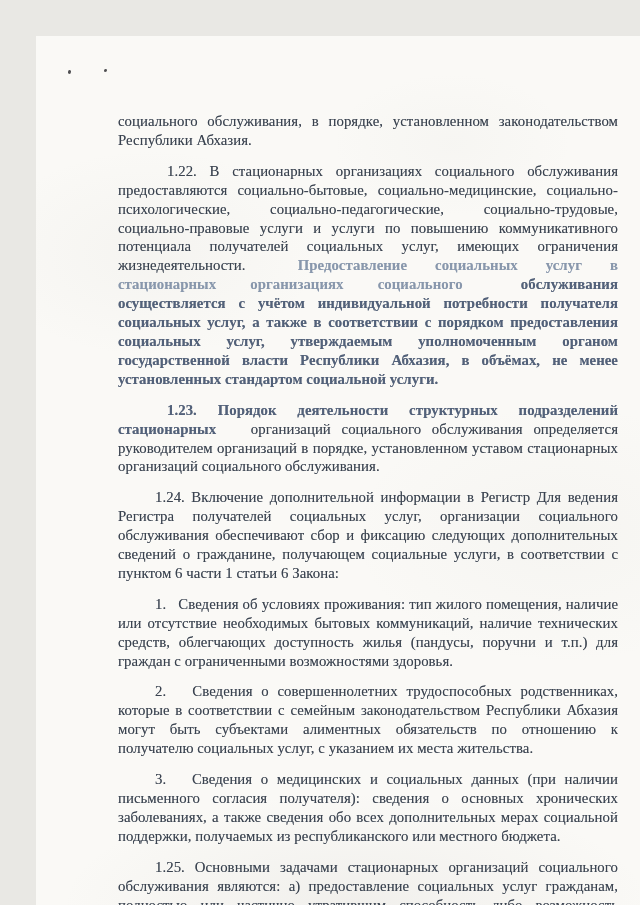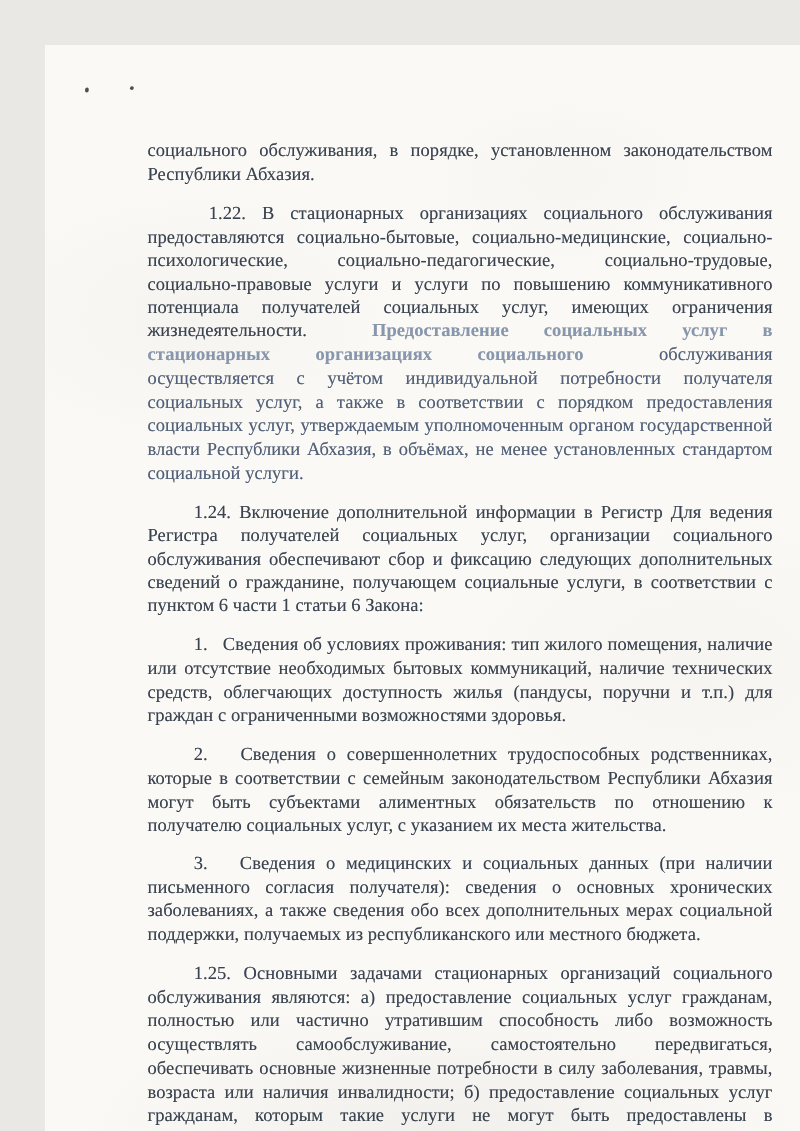--- a/index.html
+++ b/index.html
@@ -34,21 +34,21 @@
     width: 524px;
     color: var(--ink, #3a4350);
     font-size: 14.8px;
     line-height: 18.9px;
     letter-spacing: 0.05px;
     text-align: justify;
     text-shadow: 0 0 0.5px rgba(58, 67, 80, 0.45);
   }
   .para { text-indent: 37px; }
   .noindent { text-indent: 0; }
-  .medium { color: var(--ink_medium, #52617a); }
+  .medium { color: var(--ink_medium, #52617a); font-weight: bold; }
   .faded  { color: var(--ink_faded, #8897ac); text-shadow: 0 0 0.5px rgba(136,151,172,0.4); font-weight: bold; }
 
   .speck {
     position: absolute;
     background: #4f4f52;
     border-radius: 50% 40% 55% 45%;
   }
   .speck-1 { left: 20px; top: 22px; width: 3px; height: 4px; }
   .speck-2 { left: 56px; top: 21px; width: 3px; height: 3px; }
 
@@ -83,20 +83,21 @@
 
   <span class="speck speck-1"></span>
   <span class="speck speck-2"></span>
 
   <div class="doc">
 
     <p class="para noindent">социального обслуживания, в порядке, установленном законодательством Республики Абхазия.</p>
 
     <p class="para"><span>1.22. В стационарных организациях социального обслуживания предоставляются социально-бытовые, социально-медицинские, социально-психологические, социально-педагогические, социально-трудовые, социально-правовые услуги и услуги по повышению коммуникативного потенциала получателей социальных услуг, имеющих ограничения жизнедеятельности. </span><span class="faded">Предоставление социальных услуг в стационарных организациях социального </span><span class="medium">обслуживания осуществляется с учётом индивидуальной потребности получателя социальных услуг, а также в соответствии с порядком предоставления социальных услуг, утверждаемым уполномоченным органом государственной власти Республики Абхазия, в объёмах, не менее установленных стандартом социальной услуги.</span></p>
 
+    <p class="para"><span class="medium">1.23. Порядок деятельности структурных подразделений стационарных </span><span>организаций социального обслуживания определяется руководителем организаций в порядке, установленном уставом стационарных организаций социального обслуживания.</span></p>
 
     <p class="para">1.24. Включение дополнительной информации в Регистр Для ведения Регистра получателей социальных услуг, организации социального обслуживания обеспечивают сбор и фиксацию следующих дополнительных сведений о гражданине, получающем социальные услуги, в соответствии с пунктом 6 части 1 статьи 6 Закона:</p>
 
     <p class="para">1.&nbsp;&nbsp;&nbsp;Сведения об условиях проживания: тип жилого помещения, наличие или отсутствие необходимых бытовых коммуникаций, наличие технических средств, облегчающих доступность жилья (пандусы, поручни и т.п.) для граждан с ограниченными возможностями здоровья.</p>
 
     <p class="para">2.&nbsp;&nbsp;&nbsp;Сведения о совершеннолетних трудоспособных родственниках, которые в соответствии с семейным законодательством Республики Абхазия могут быть субъектами алиментных обязательств по отношению к получателю социальных услуг, с указанием их места жительства.</p>
 
     <p class="para">3.&nbsp;&nbsp;&nbsp;Сведения о медицинских и социальных данных (при наличии письменного согласия получателя): сведения о основных хронических заболеваниях, а также сведения обо всех дополнительных мерах социальной поддержки, получаемых из республиканского или местного бюджета.</p>
 
     <p class="para">1.25. Основными задачами стационарных организаций социального обслуживания являются: а) предоставление социальных услуг гражданам, полностью или частично утратившим способность либо возможность осуществлять самообслуживание, самостоятельно передвигаться, обеспечивать основные жизненные потребности в силу заболевания, травмы, возраста или наличия инвалидности; б) предоставление социальных услуг гражданам, которым такие услуги не могут быть предоставлены в соответствии с их индивидуальной нуждаемостью в других формах социального обслуживания.</p>

